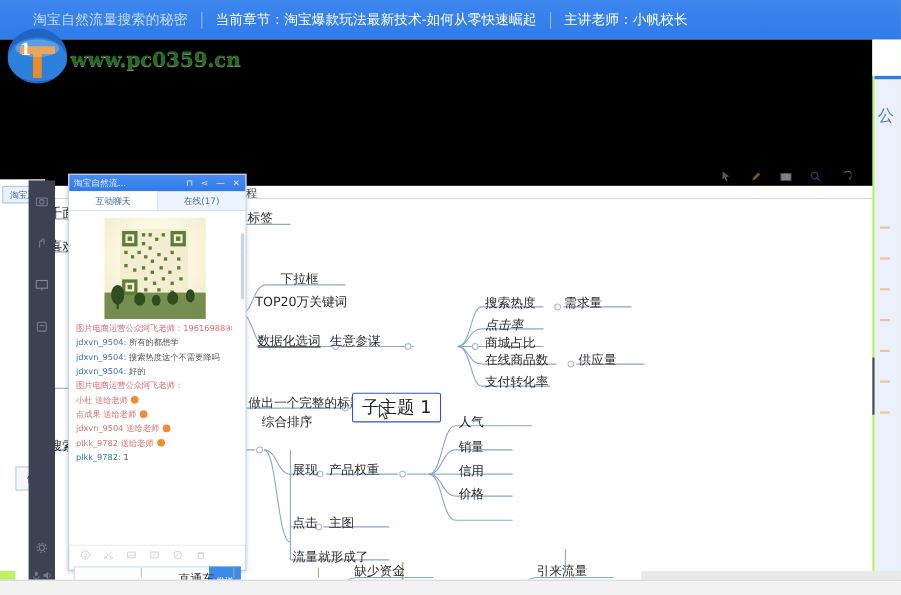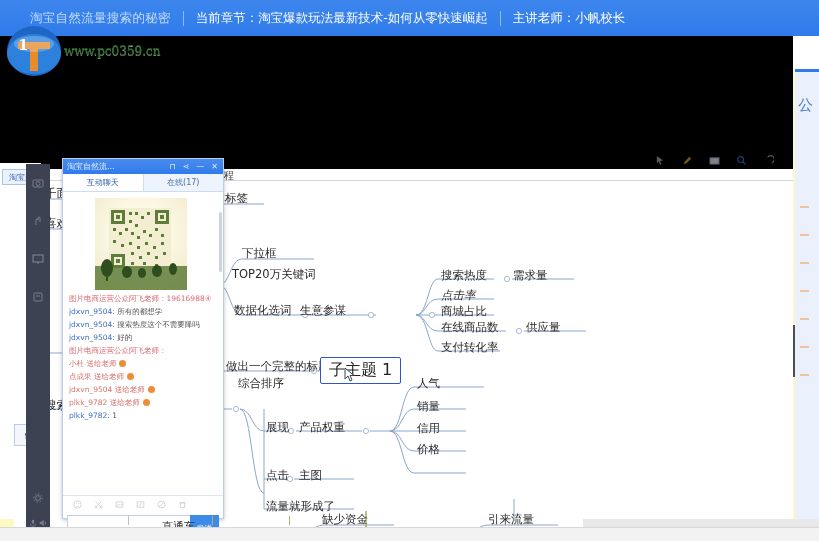--- a/index.html
+++ b/index.html
@@ -2,36 +2,36 @@
 <html><head>
 <meta charset="utf-8">
 <style>
   html,body{margin:0;padding:0;}
   body{
     width:819px;height:541px;overflow:hidden;
     background:#ffffff;
     font-family:"DejaVu Sans","Liberation Sans",sans-serif;
     position:relative;
   }
-  .root{position:absolute;left:0;top:0;width:819px;height:541px;overflow:hidden;background:#fef9c3;}
+  .root{position:absolute;left:0;top:0;width:819px;height:541px;overflow:hidden;background:#bef264;}
 
   
   .topbar{position:absolute;left:0;top:0;width:819px;height:36px;background:#2f80ed;
     background:linear-gradient(#3d86ee,#2f7bea);}
   .topbar-inner{display:flex;align-items:center;height:36px;padding-left:30px;gap:0px;}
   .tb-title{color:#cfe2fb;font-size:12.5px;letter-spacing:.3px;white-space:nowrap;opacity:.92;}
   .tb-sep{display:inline-block;width:1px;height:15px;background:#8dbcf5;margin:0 12px;}
   .tb-chapter{color:#ffffff;font-size:12.5px;white-space:nowrap;}
   .tb-teacher{color:#ffffff;font-size:12.5px;white-space:nowrap;}
 
   
   .wm{position:absolute;left:2px;top:22px;width:230px;height:58px;pointer-events:none;}
   .wm-logo{position:absolute;left:4px;top:2px;width:56px;height:54px;}
   .wm-txt{position:absolute;left:62px;top:22px;color:#1f6f1f;font-family:"DejaVu Serif","Liberation Serif",serif;
-    font-weight:normal;font-size:12px;text-shadow:0 1px 0 rgba(255,255,255,.5);}
+    font-weight:bold;font-size:18px;text-shadow:0 1px 0 rgba(255,255,255,.5);}
 
   
   .blackband{position:absolute;left:0;top:36px;width:793px;height:133px;background:#000;}
   .right-white{position:absolute;left:793px;top:36px;width:26px;height:33px;background:#fff;}
 
   
   .player-icons{position:absolute;left:655px;top:152px;width:130px;height:16px;display:flex;gap:16px;align-items:center;opacity:.55;}
   .pi{width:11px;height:11px;}
 
   
@@ -304,24 +304,24 @@
 
     <div class="node" style="left:8px;  top:18px;">千人千面</div>
     <div class="node" style="left:162px;top:9px;">电脑</div>
     <div class="node" style="left:162px;top:30px;">鞋子</div>
     <div class="node" style="left:8px;  top:48px;">猜你喜欢</div>
     <div class="node" style="left:162px;top:48px;">推荐出来</div>
 
     <div class="node-green" style="left:128px;top:24px;">产品标签</div>
     <div class="node" style="left:188px;top:23px;">人群标签</div>
 
-    <div class="node" style="left:228px;top:78px;">下拉框</div>
+    <div class="node" style="left:241px;top:78px;">下拉框</div>
     <div class="node" style="left:218px;top:99px;">TOP20万关键词</div>
     <div class="node" style="left:176px;top:105px;">选词</div>
-    <div class="node" style="left:220px;top:135px;">数据化选词</div>
+    <div class="node" style="left:220px;top:135px;text-decoration:underline;">数据化选词</div>
     <div class="node" style="left:286px;top:135px;">生意参谋</div>
 
     <div class="node" style="left:427px;top:100px;">搜索热度</div>
     <div class="node" style="left:499px;top:100px;">需求量</div>
     <div class="node" style="left:427px;top:120px;font-style:italic;">点击率</div>
     <div class="node" style="left:427px;top:136px;">商城占比</div>
     <div class="node" style="left:427px;top:152px;">在线商品数</div>
     <div class="node" style="left:512px;top:152px;">供应量</div>
     <div class="node" style="left:427px;top:172px;">支付转化率</div>
 

